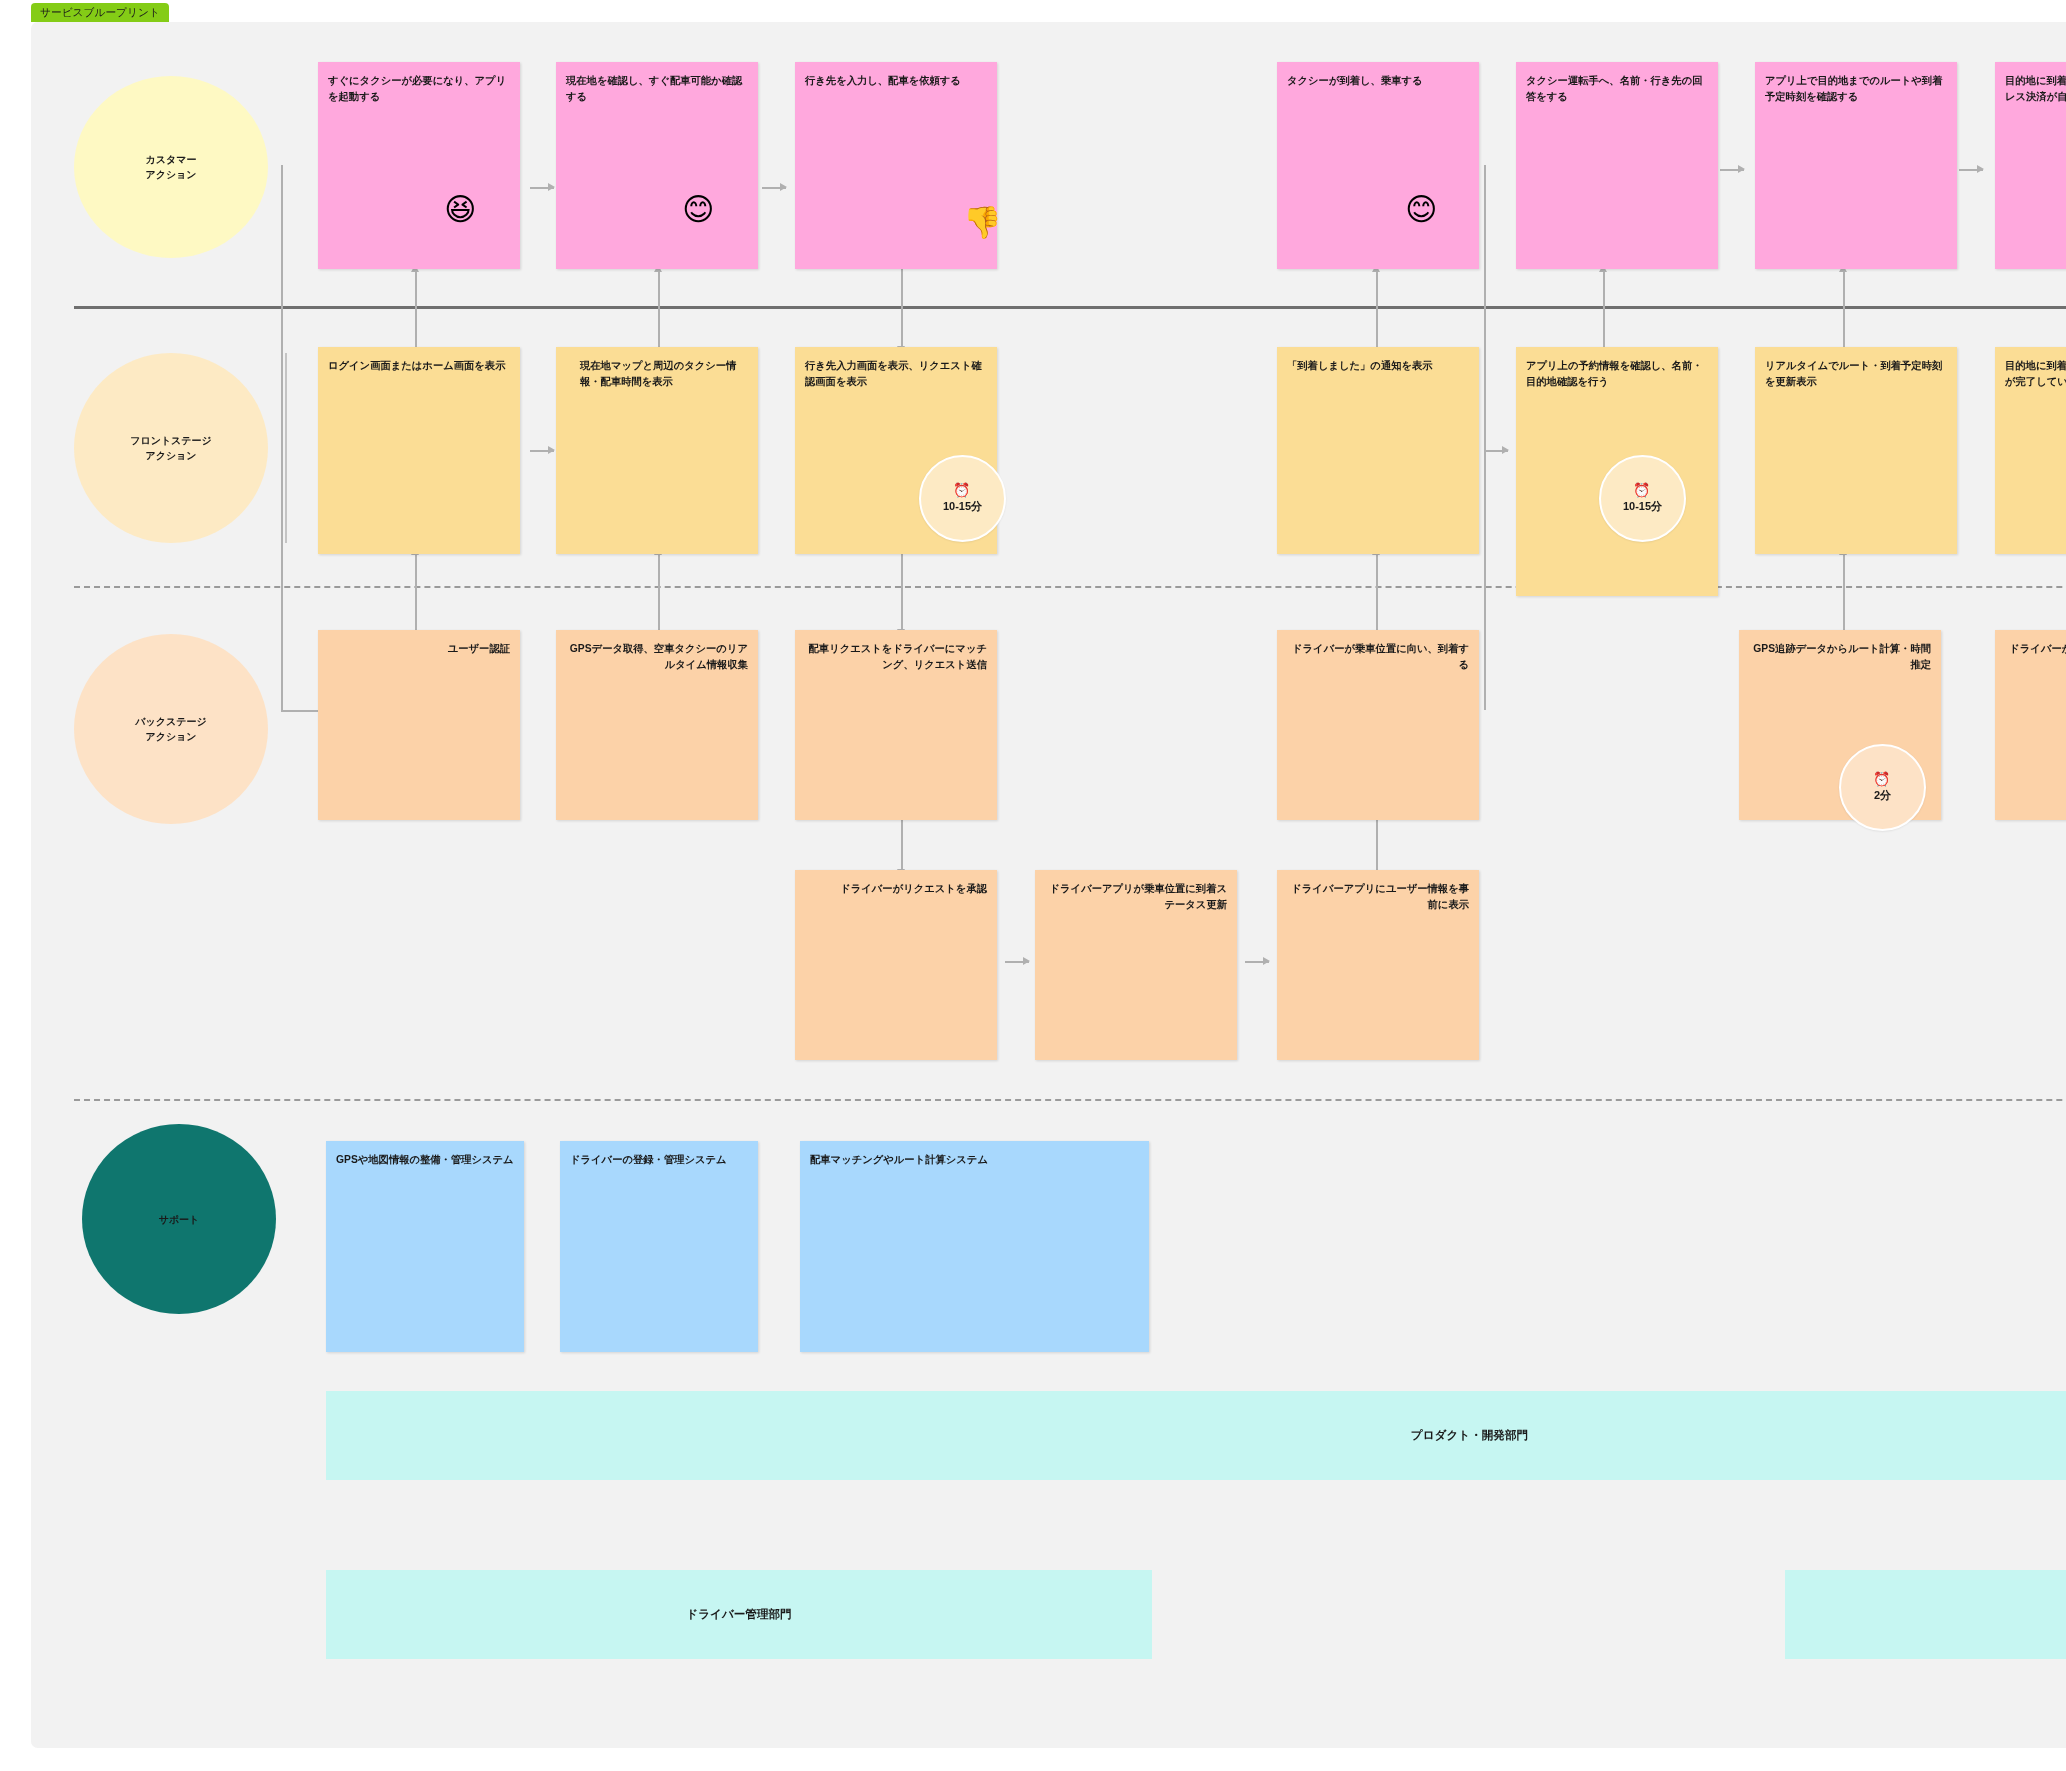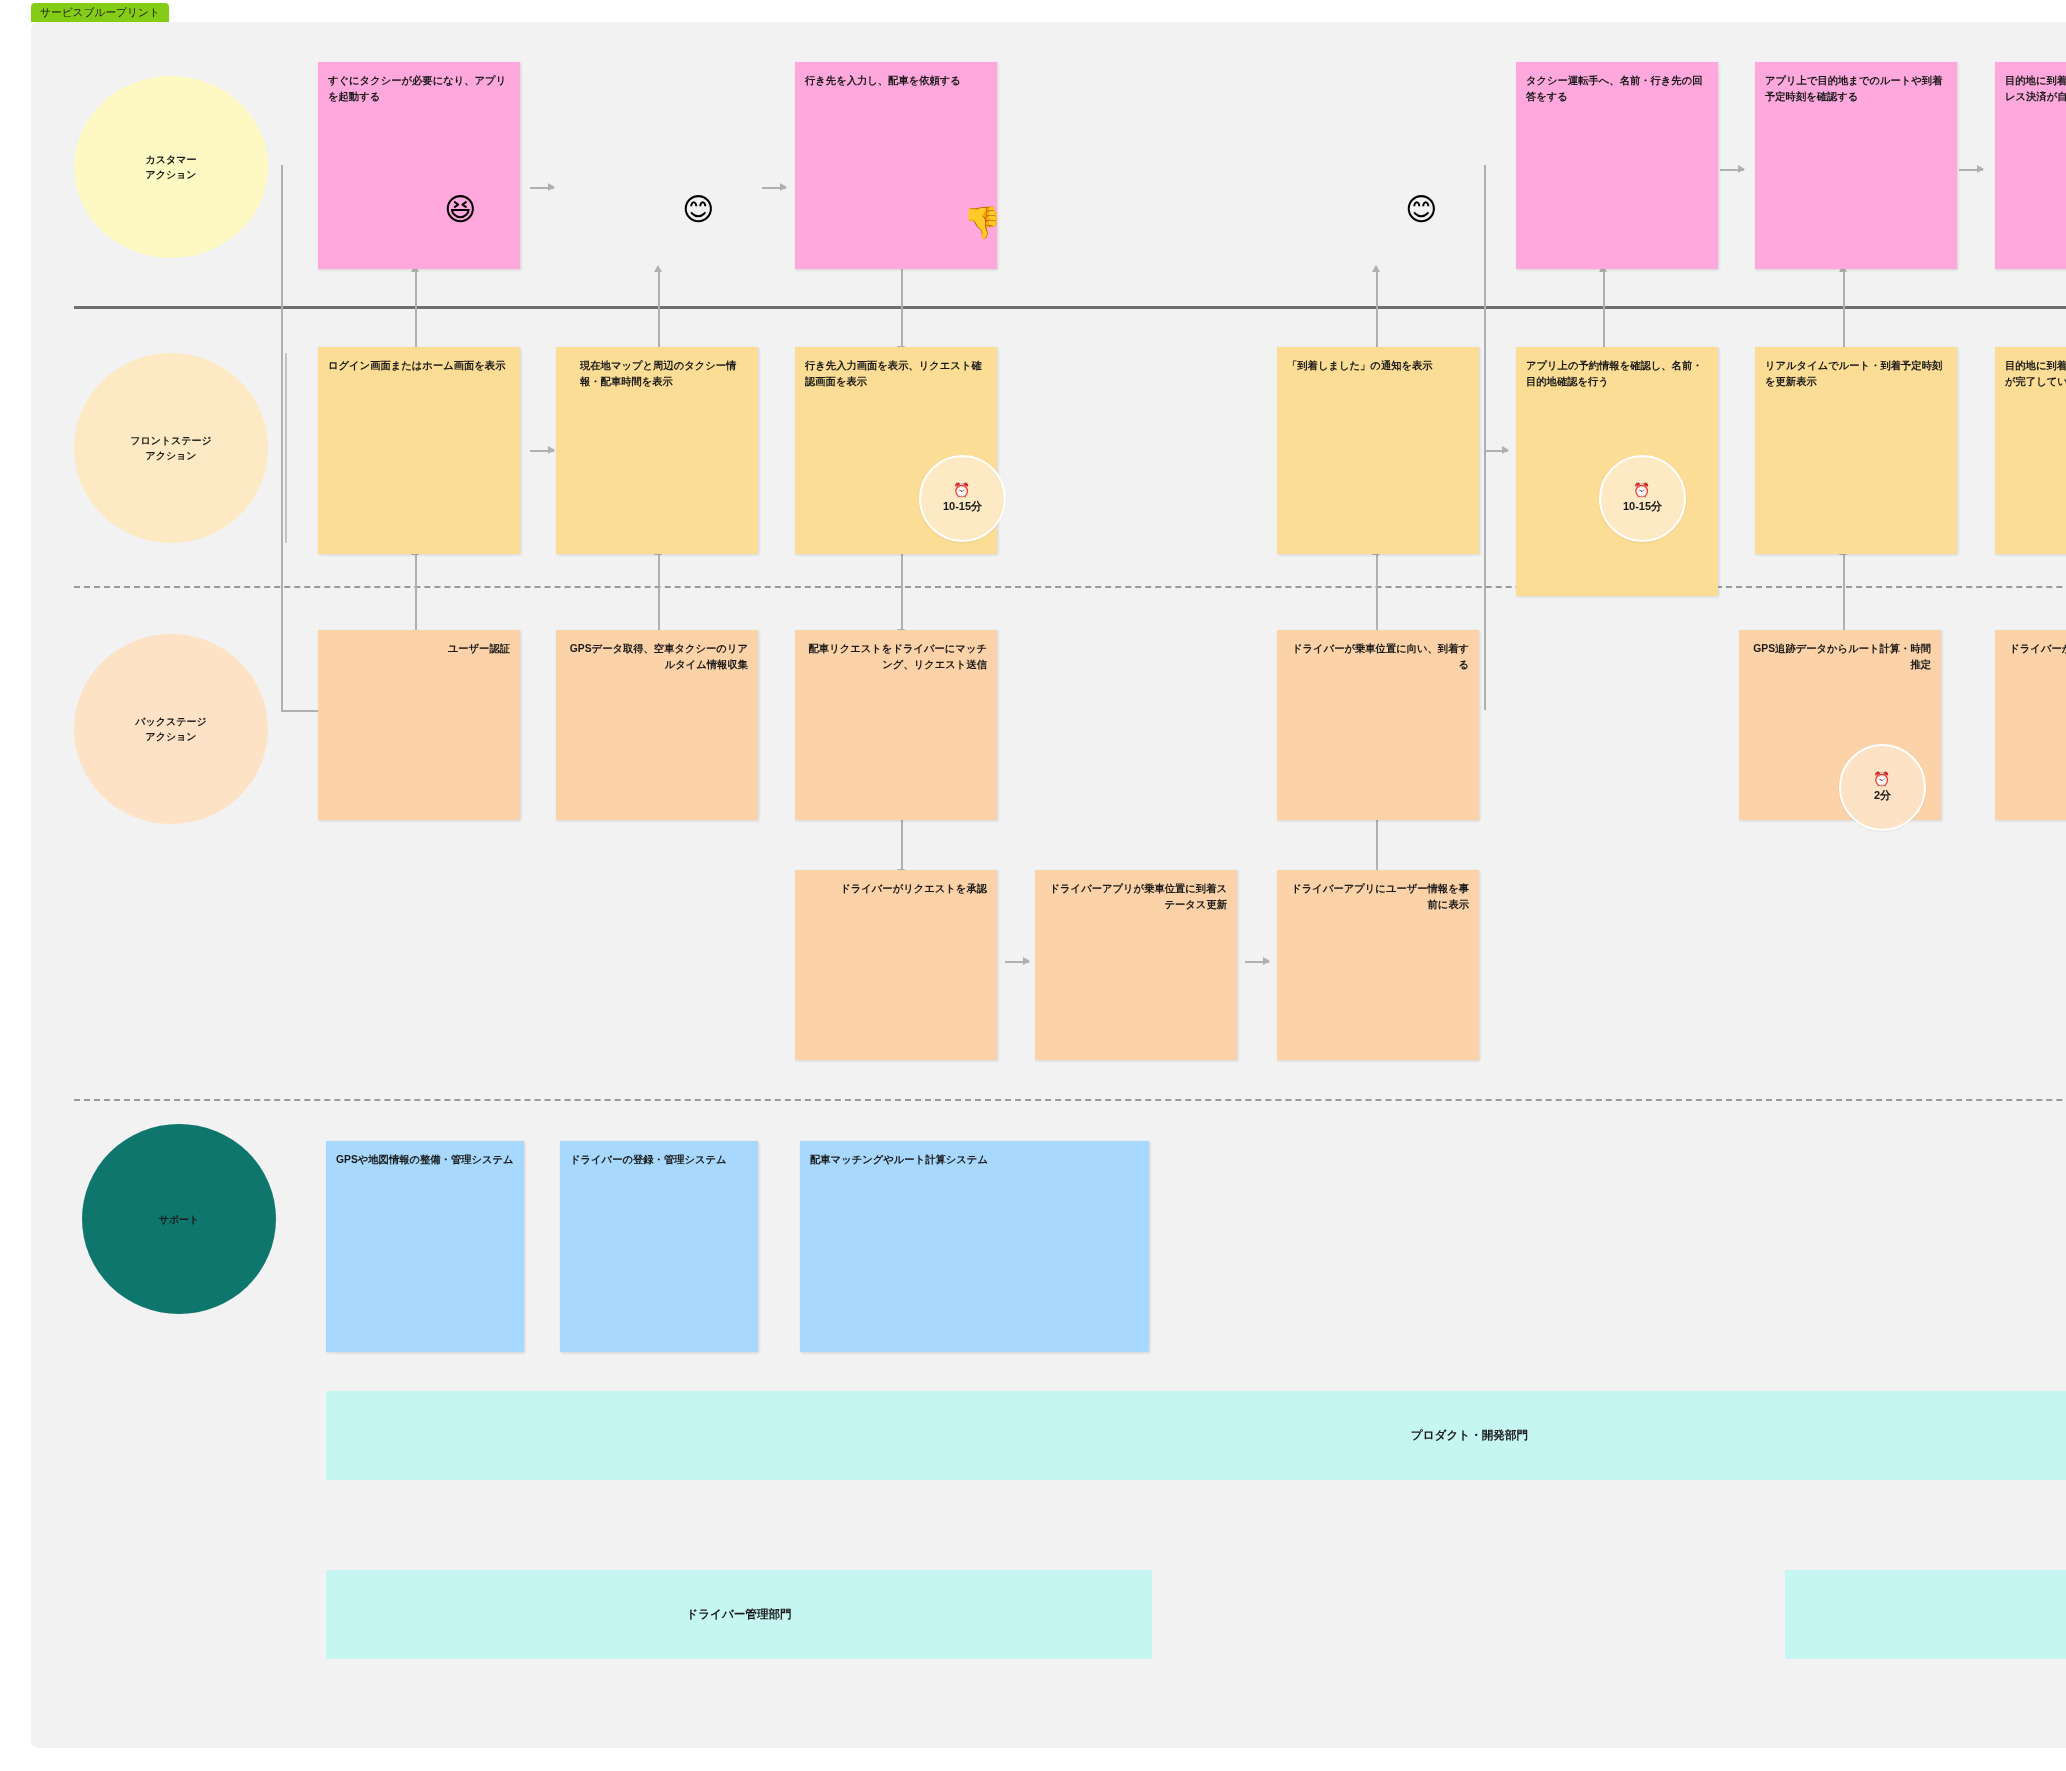--- a/index.html
+++ b/index.html
@@ -123,25 +123,27 @@
   <div class="conn-v down" style="left:901px;top:554px;height:76px;"></div>
   <div class="conn-v down" style="left:901px;top:816px;height:54px;"></div>
 
   <div class="arrow-r" style="left:1005px;top:961px;"></div>
   <div class="arrow-r" style="left:1245px;top:961px;"></div>
   <div class="conn-v up" style="left:1376px;top:816px;height:54px;"></div>
 
   <div class="card pink" style="left:318px;top:62px;width:202px;height:207px;">すぐにタクシーが必要になり、アプリを起動する</div>
   <span class="emoji" style="left:444px;top:194px;">😆</span>
 
+  <div class="card pink" style="left:556px;top:62px;width:202px;height:207px;">現在地を確認し、すぐ配車可能か確認する</div>
   <span class="emoji" style="left:682px;top:194px;">😊</span>
 
   <div class="card pink" style="left:795px;top:62px;width:202px;height:207px;">行き先を入力し、配車を依頼する</div>
   <span class="emoji" style="left:963px;top:207px;">👎</span>
 
+  <div class="card pink" style="left:1277px;top:62px;width:202px;height:207px;">タクシーが到着し、乗車する</div>
   <span class="emoji" style="left:1405px;top:194px;">😊</span>
 
   <div class="card pink" style="left:1516px;top:62px;width:202px;height:207px;">タクシー運転手へ、名前・行き先の回答をする</div>
 
   <div class="card pink" style="left:1755px;top:62px;width:202px;height:207px;">アプリ上で目的地までのルートや到着予定時刻を確認する</div>
 
   <div class="card pink" style="left:1995px;top:62px;width:202px;height:207px;">目的地に到着し、アプリでキャッシュレス決済が自動で完了する</div>
 
   <div class="card yellow" style="left:318px;top:347px;width:202px;height:207px;">ログイン画面またはホーム画面を表示</div>
 

